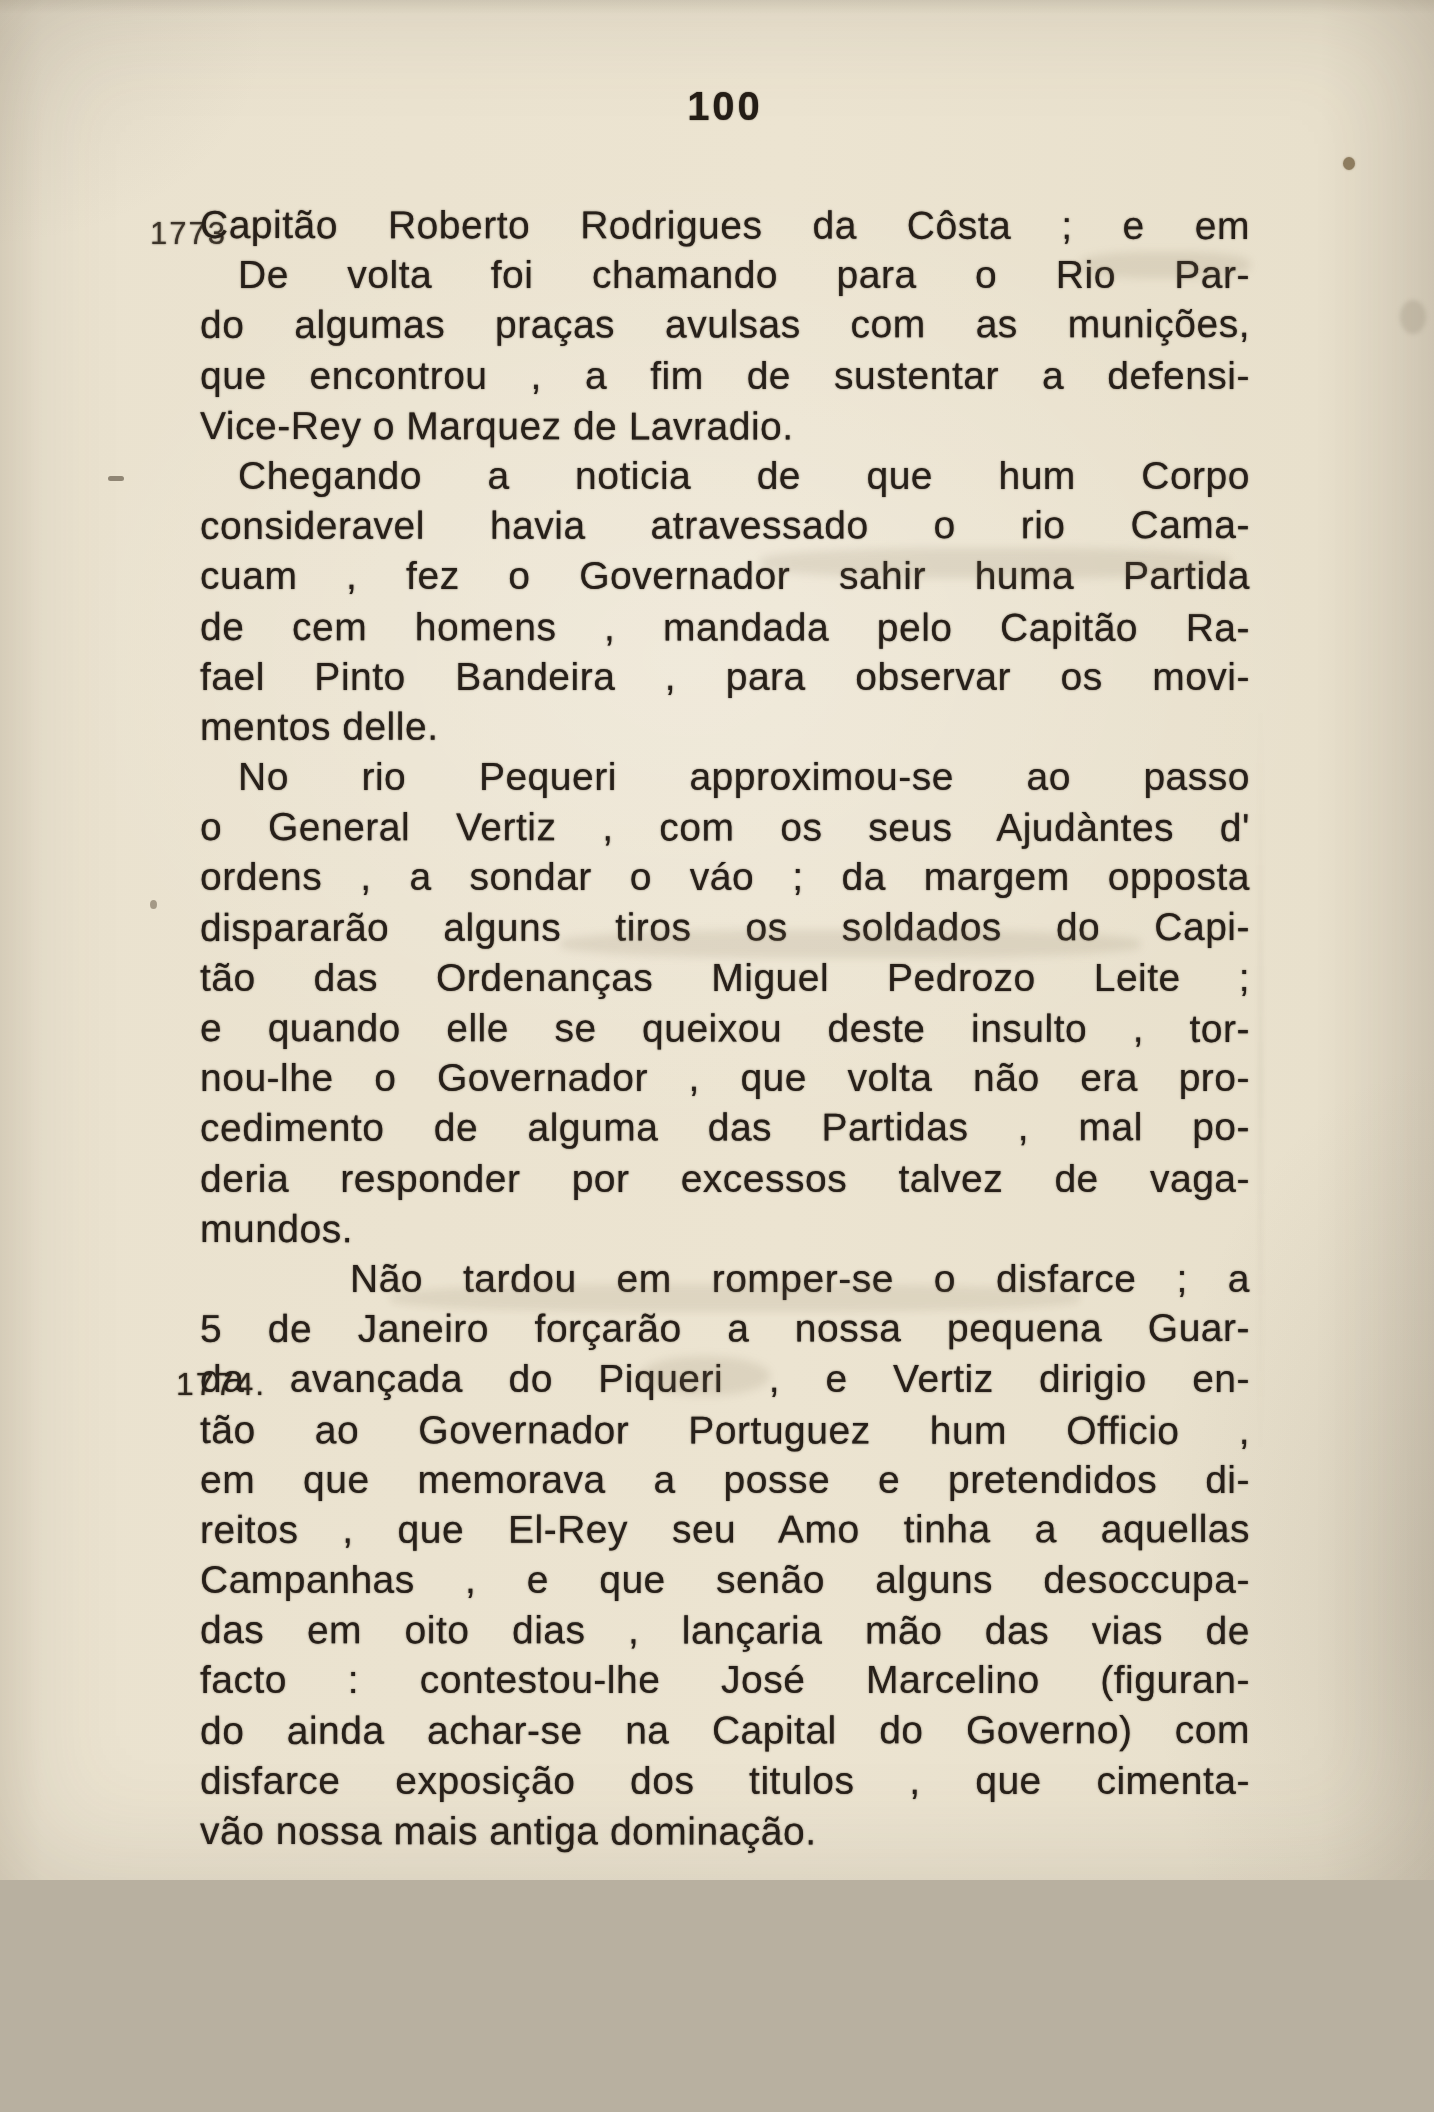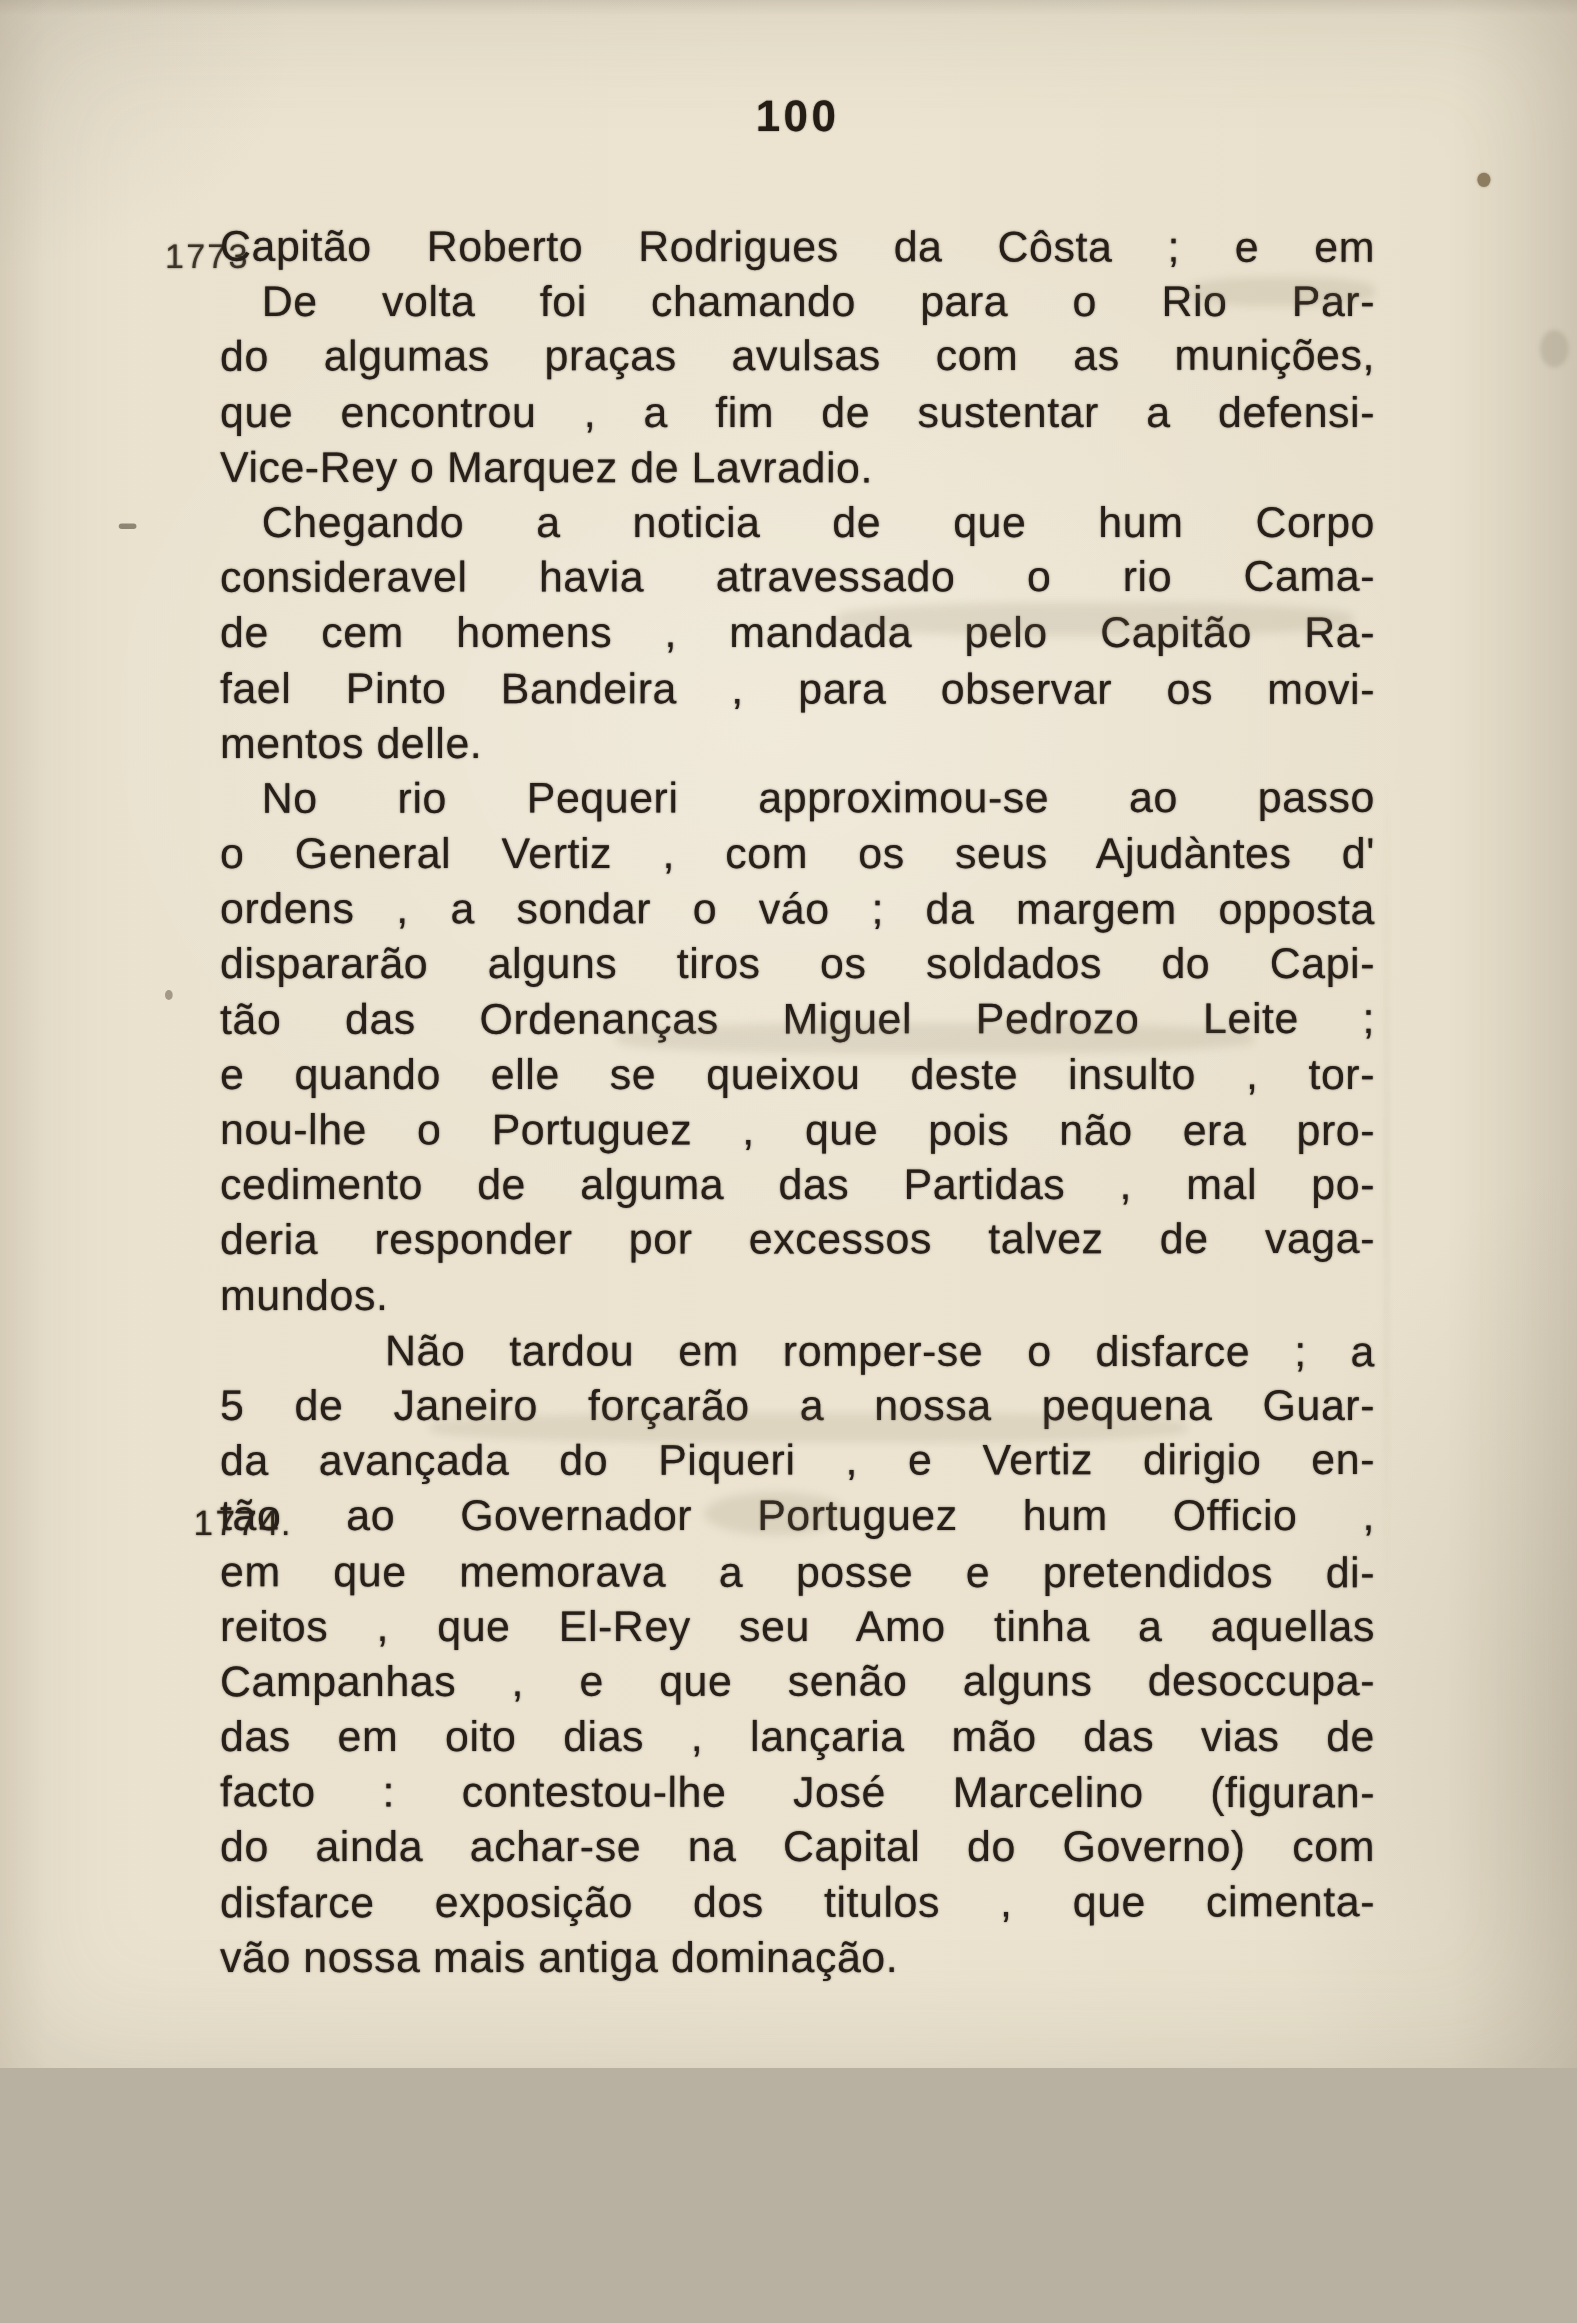--- a/index.html
+++ b/index.html
@@ -85,30 +85,31 @@
   <div class="margin-year year-1774">1774.</div>
 
   <div class="text-block">
       <div class="line">Capitão Roberto Rodrigues da Côsta ; e em</div>
       <div class="line indent">De volta foi chamando para o Rio Par-</div>
       <div class="line">do algumas praças avulsas com as munições,</div>
       <div class="line">que encontrou , a fim de sustentar a defensi-</div>
       <div class="line short">Vice-Rey o Marquez de Lavradio.</div>
       <div class="line indent">Chegando a noticia de que hum Corpo</div>
       <div class="line">consideravel havia atravessado o rio Cama-</div>
+      <div class="line">cuam , fez o Governador sahir huma Partida</div>
       <div class="line">de cem homens , mandada pelo Capitão Ra-</div>
       <div class="line">fael Pinto Bandeira , para observar os movi-</div>
       <div class="line short">mentos delle.</div>
       <div class="line indent">No rio Pequeri approximou-se ao passo</div>
       <div class="line">o General Vertiz , com os seus Ajudàntes d'</div>
       <div class="line">ordens , a sondar o váo ; da margem opposta</div>
       <div class="line">dispararão alguns tiros os soldados do Capi-</div>
       <div class="line">tão das Ordenanças Miguel Pedrozo Leite ;</div>
       <div class="line">e quando elle se queixou deste insulto , tor-</div>
-      <div class="line">nou-lhe o Portuguez , que pois não era pro-</div>
+      <div class="line">nou-lhe o Governador , que volta não era pro-</div>
       <div class="line">cedimento de alguma das Partidas , mal po-</div>
       <div class="line">deria responder por excessos talvez de vaga-</div>
       <div class="line short">mundos.</div>
       <div class="line indent-lg">Não tardou em romper-se o disfarce ; a</div>
       <div class="line">5 de Janeiro forçarão a nossa pequena Guar-</div>
       <div class="line">da avançada do Piqueri , e Vertiz dirigio en-</div>
       <div class="line">tão ao Governador Portuguez hum Officio ,</div>
       <div class="line">em que memorava a posse e pretendidos di-</div>
       <div class="line">reitos , que El-Rey seu Amo tinha a aquellas</div>
       <div class="line">Campanhas , e que senão alguns desoccupa-</div>

